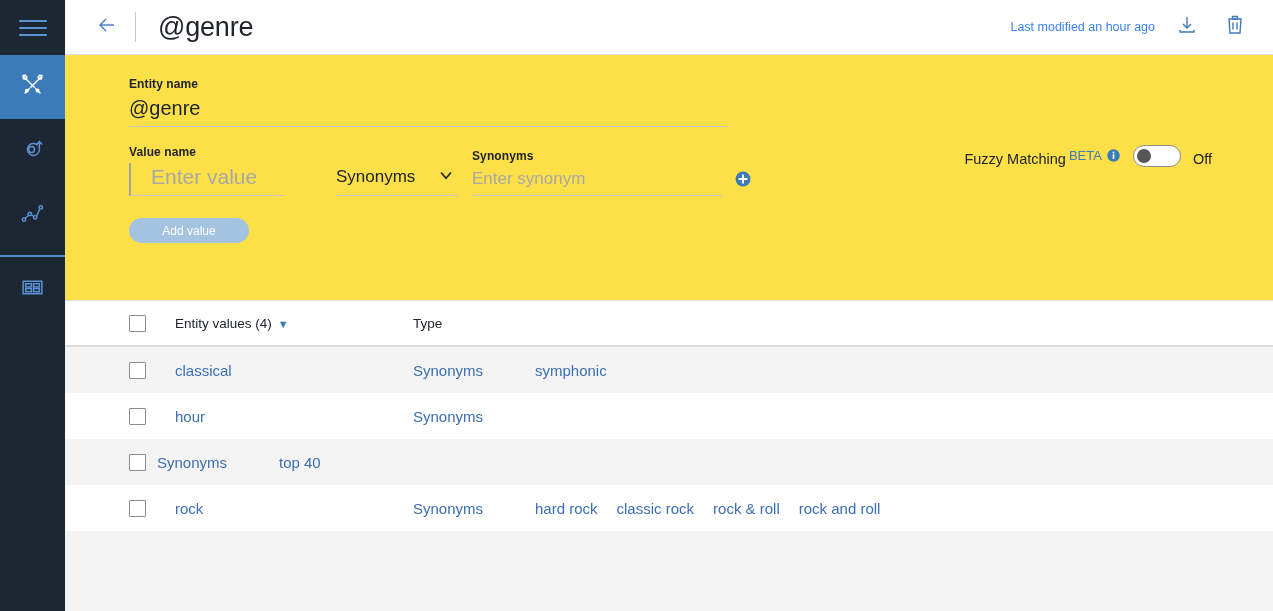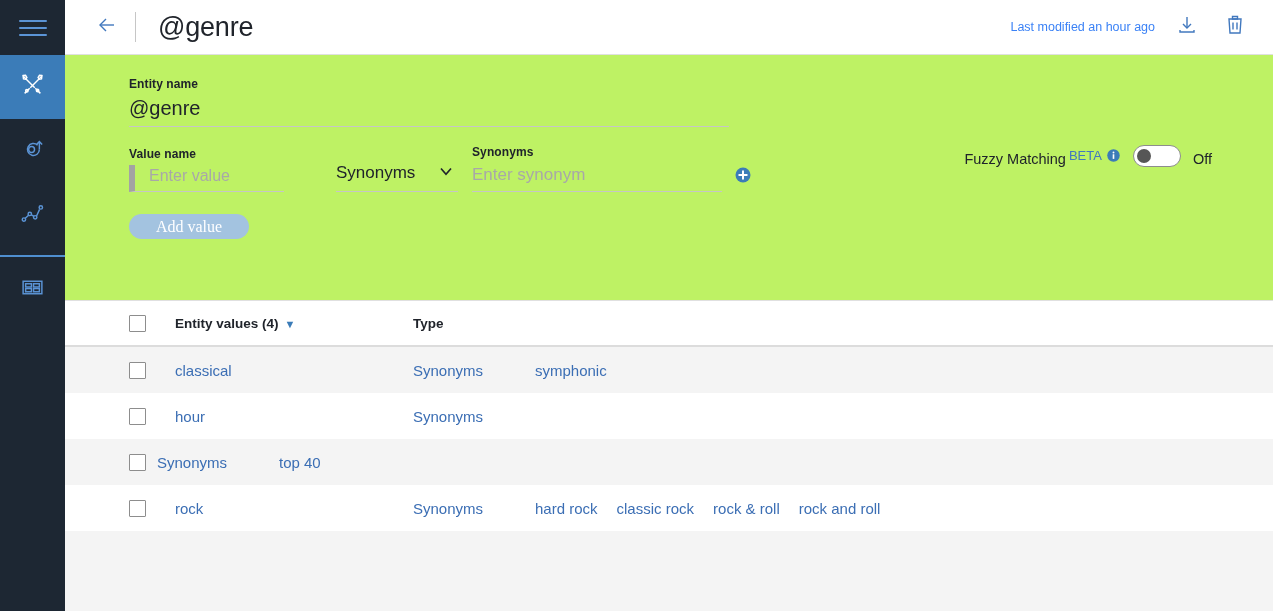--- a/index.html
+++ b/index.html
@@ -39,53 +39,53 @@
   }
   .back-btn { width: 40px; height: 40px; display:flex; align-items:center; justify-content:center; cursor:pointer; }
   .vdiv { width: 1px; height: 30px; background: #c6c6c6; margin: 0 22px 0 8px; }
   .page-title { font-size: 27px; color: #20242b; font-weight: 400; letter-spacing: -0.2px; }
   .top-right { margin-left: auto; display: flex; align-items: center; gap: 16px; }
   .last-mod { font-size: 12.5px; color: #3b82f6; }
   .ic-btn { width: 32px; height: 32px; display:flex; align-items:center; justify-content:center; cursor:pointer; }
 
   
   .form-panel {
-    background: #bef264; padding: 22px 22px 0 64px; position: relative;
+    background: #fde047; padding: 22px 22px 0 64px; position: relative;
     flex: 0 0 245px; height: 245px;
   }
   .field-label { font-size: 12px; font-weight: 700; color: #20242b; letter-spacing: .1px; margin-bottom: 4px; }
   .uline-input {
     border: none; outline: none; background: transparent;
     border-bottom: 1px solid #c6c6c6;
     font-family: "Liberation Sans", sans-serif;
     font-size: 19px; color: #20242b; padding: 2px 0 6px 0;
     width: 100%;
   }
   .uline-input::placeholder { color: #a8a8a8; }
   .entity-row { width: 600px; }
   .entity-row .uline-input { font-size: 20px; }
 
   .value-row { display: flex; align-items: flex-end; margin-top: 18px; }
   .col-value { width: 155px; margin-right: 52px; }
-  .col-value .uline-input { font-size: 16px; border-left: 6px solid #a3a3a3; padding-left: 14px; }
+  .col-value .uline-input { font-size: 21px; border-left: 2px solid #a3a3a3; padding-left: 20px; }
   .col-type { width: 122px; margin-right: 14px; }
   .select-wrap {
     display: flex; align-items: center; justify-content: space-between;
     border-bottom: 1px solid #c6c6c6; padding: 2px 2px 6px 0; cursor: pointer;
   }
   .select-val { font-size: 17px; color: #20242b; }
   .col-syn { width: 250px; position: relative; }
   .col-syn .uline-input { font-size: 17px; }
   .plus-btn { margin-left: 12px; margin-bottom: 4px; cursor: pointer; display:flex; }
 
   .add-btn {
     margin-top: 22px;
     width: 120px; height: 25px; border-radius: 13px; border: none;
-    background: #a3c3e0; color: #ffffff; font-size: 16px;
-    font-family: Liberation Serif, serif; cursor: pointer; text-align: center;
+    background: #a3c3e0; color: #ffffff; font-size: 12px;
+    font-family: Liberation Sans, sans-serif; cursor: pointer; text-align: center;
   }
 
   .fuzzy-box { position: absolute; right: 61px; top: 90px; display: flex; align-items: flex-end; }
   .fuzzy-label { font-size: 14.5px; color: #20242b; }
   .beta { font-size: 13px; color: #4178be; margin-left: 3px; vertical-align: top; position: relative; top: -4px; }
   .info-ic { margin-left: 4px; display: flex; cursor: pointer; }
   .toggle {
     width: 48px; height: 22px; border-radius: 11px; background: #ffffff;
     border: 1px solid #8d8d8d; margin-left: 12px; position: relative; cursor: pointer;
   }
@@ -94,21 +94,21 @@
 
   
   .table { background: #ffffff; flex: 0 0 auto; }
   .trow { display: flex; align-items: center; height: 46px; padding-left: 64px; }
   .trow.head { height: 47px; border-top: 1px solid #e0e0e0; border-bottom: 2px solid #dcdcdc; background: #ffffff; }
   .trow.alt { background: #f4f4f4; }
   .cbx { width: 17px; height: 17px; border: 1px solid #8d8d8d; background: #fff; flex: 0 0 17px; cursor: pointer; border-radius: 1px; }
   .c-name { width: 227px; margin-left: 29px; font-size: 15px; }
   .c-type { width: 122px; font-size: 15px; margin-left: 11px; }
   .c-syn { display: flex; gap: 19px; font-size: 15px; }
-  .head .c-name, .head .c-type { font-weight: 700; color: #20242b; font-size: 13.5px; }
+  .head .c-name, .head .c-type { font-weight: 400; color: #20242b; font-size: 13.5px; }
   .blue { color: #3b6eb4; }
   .caret { color: #3b7cb8; font-size: 11px; margin-left: 6px; }
   .filler { flex: 1 1 auto; background: #f4f4f4; }
 </style>
 </head>
 <body>
 
 <div class="app">
 
   <nav class="sidebar">

